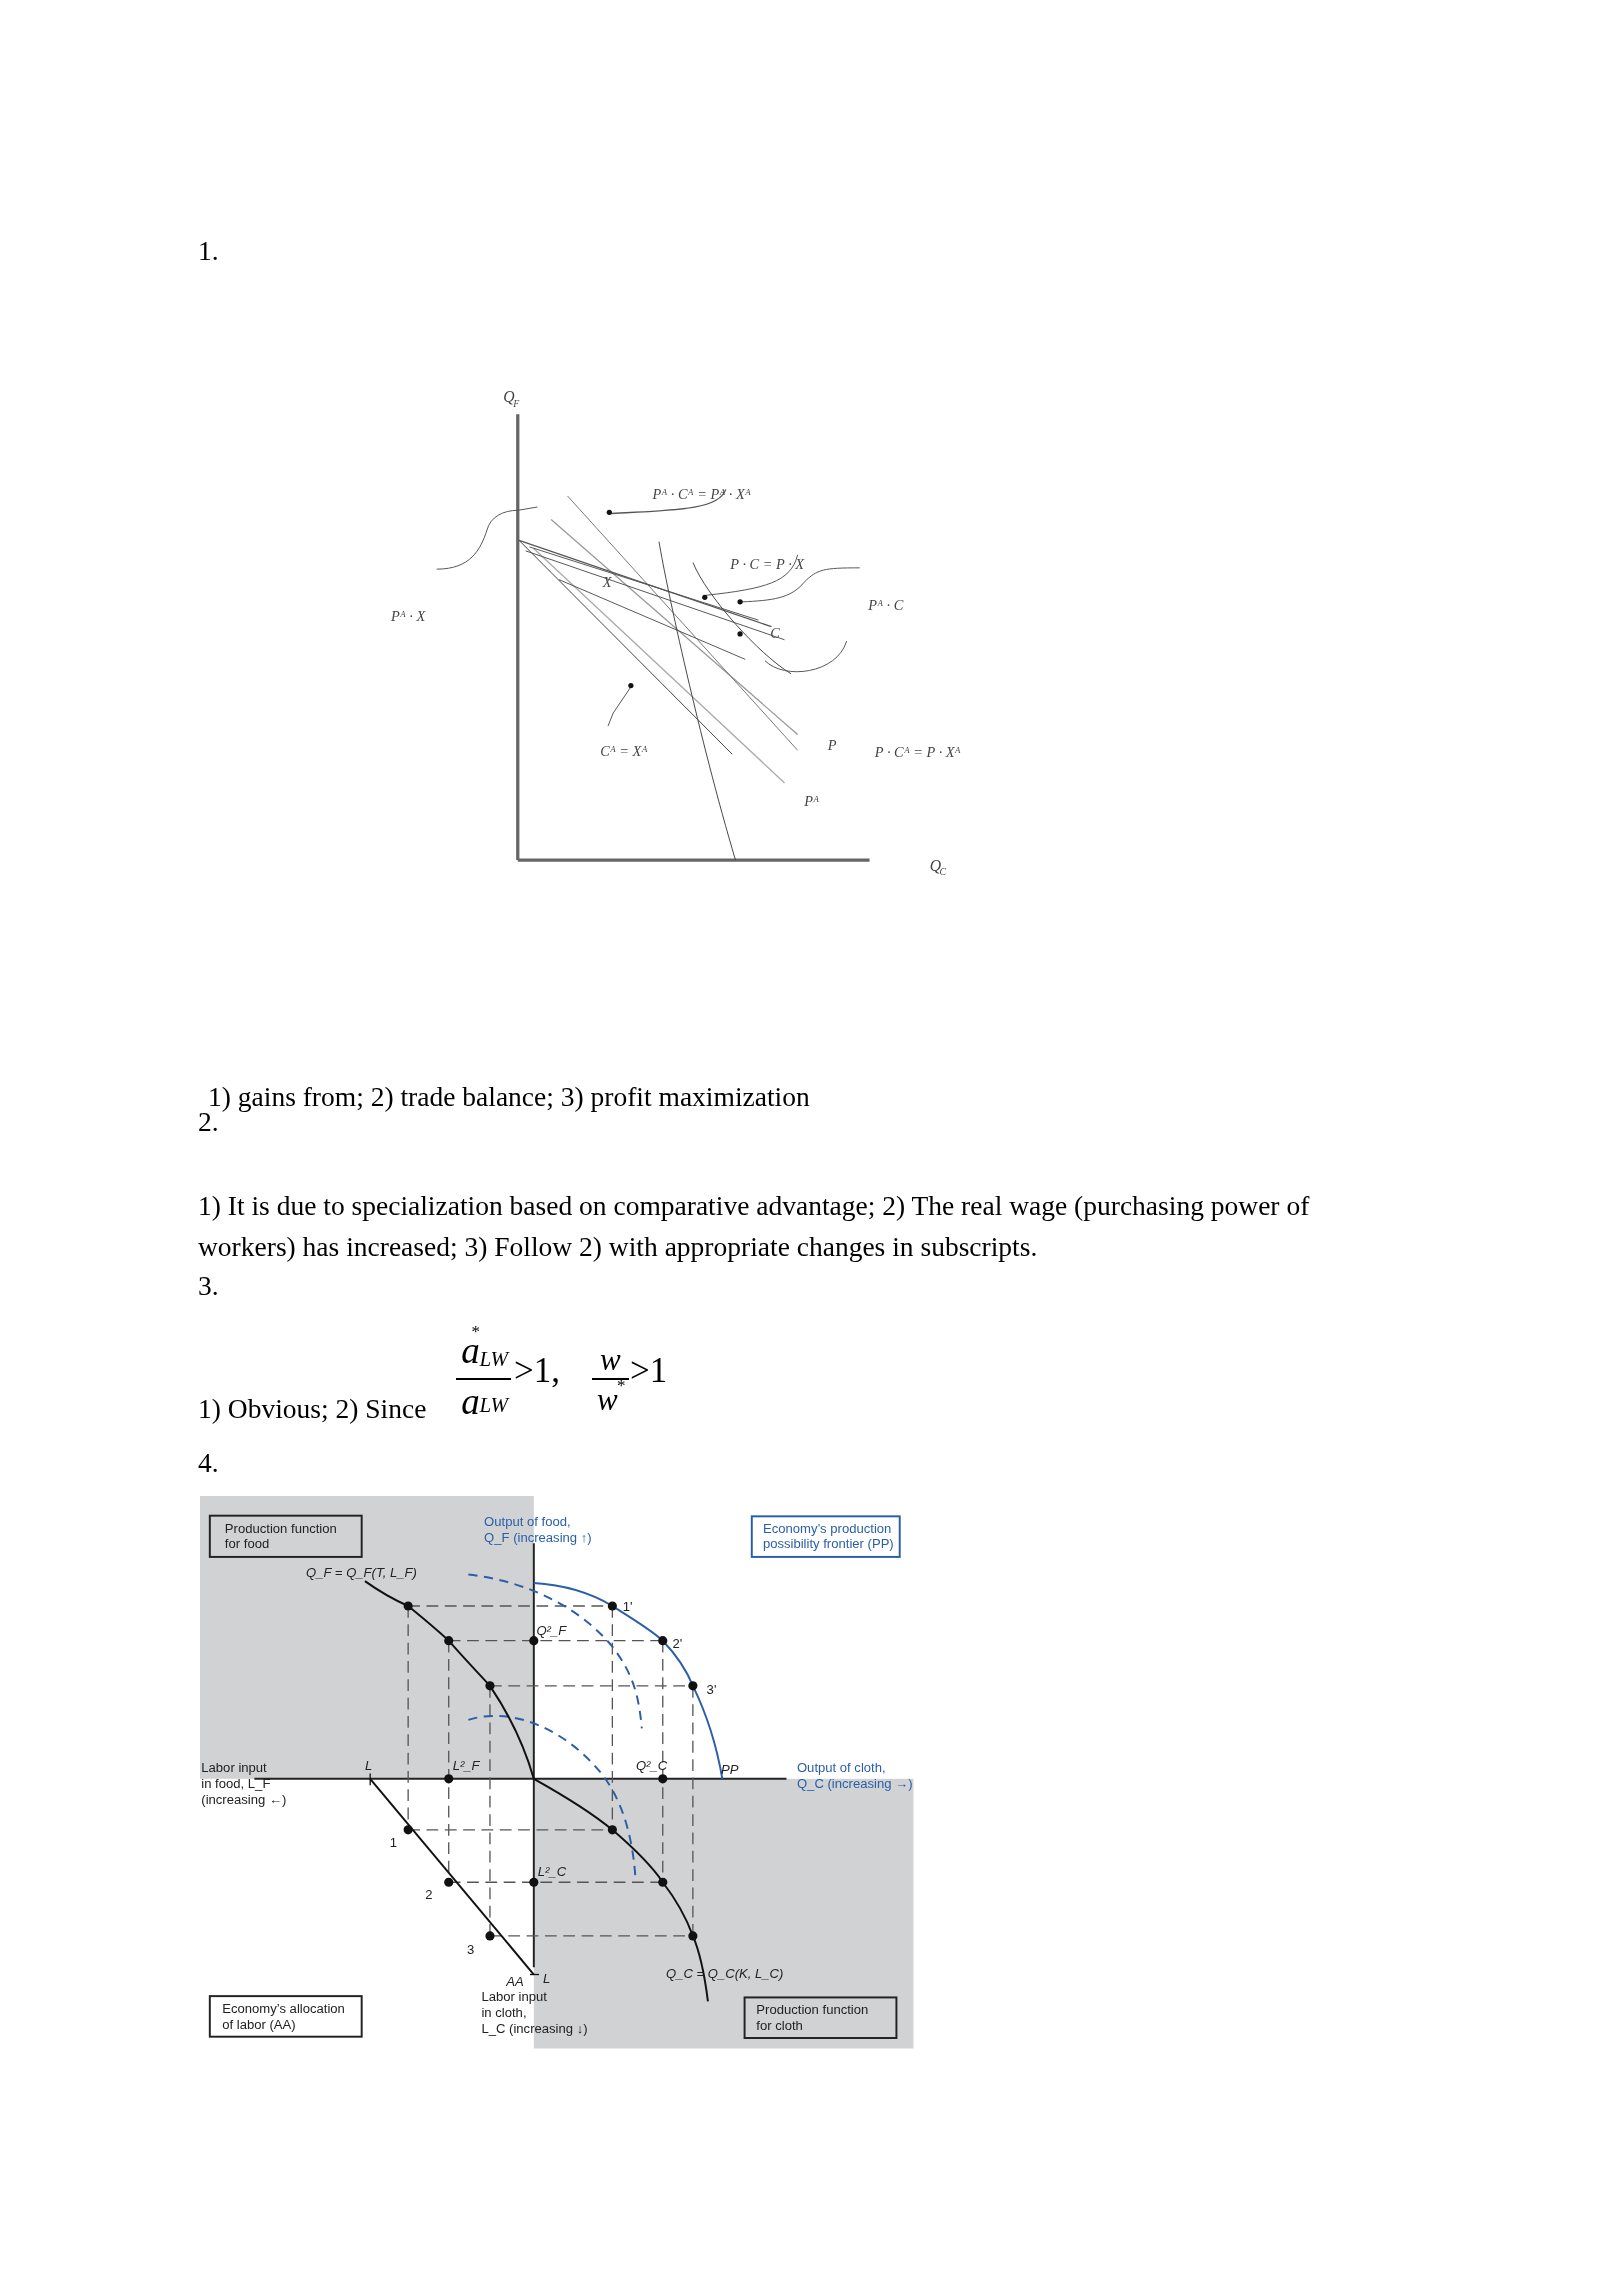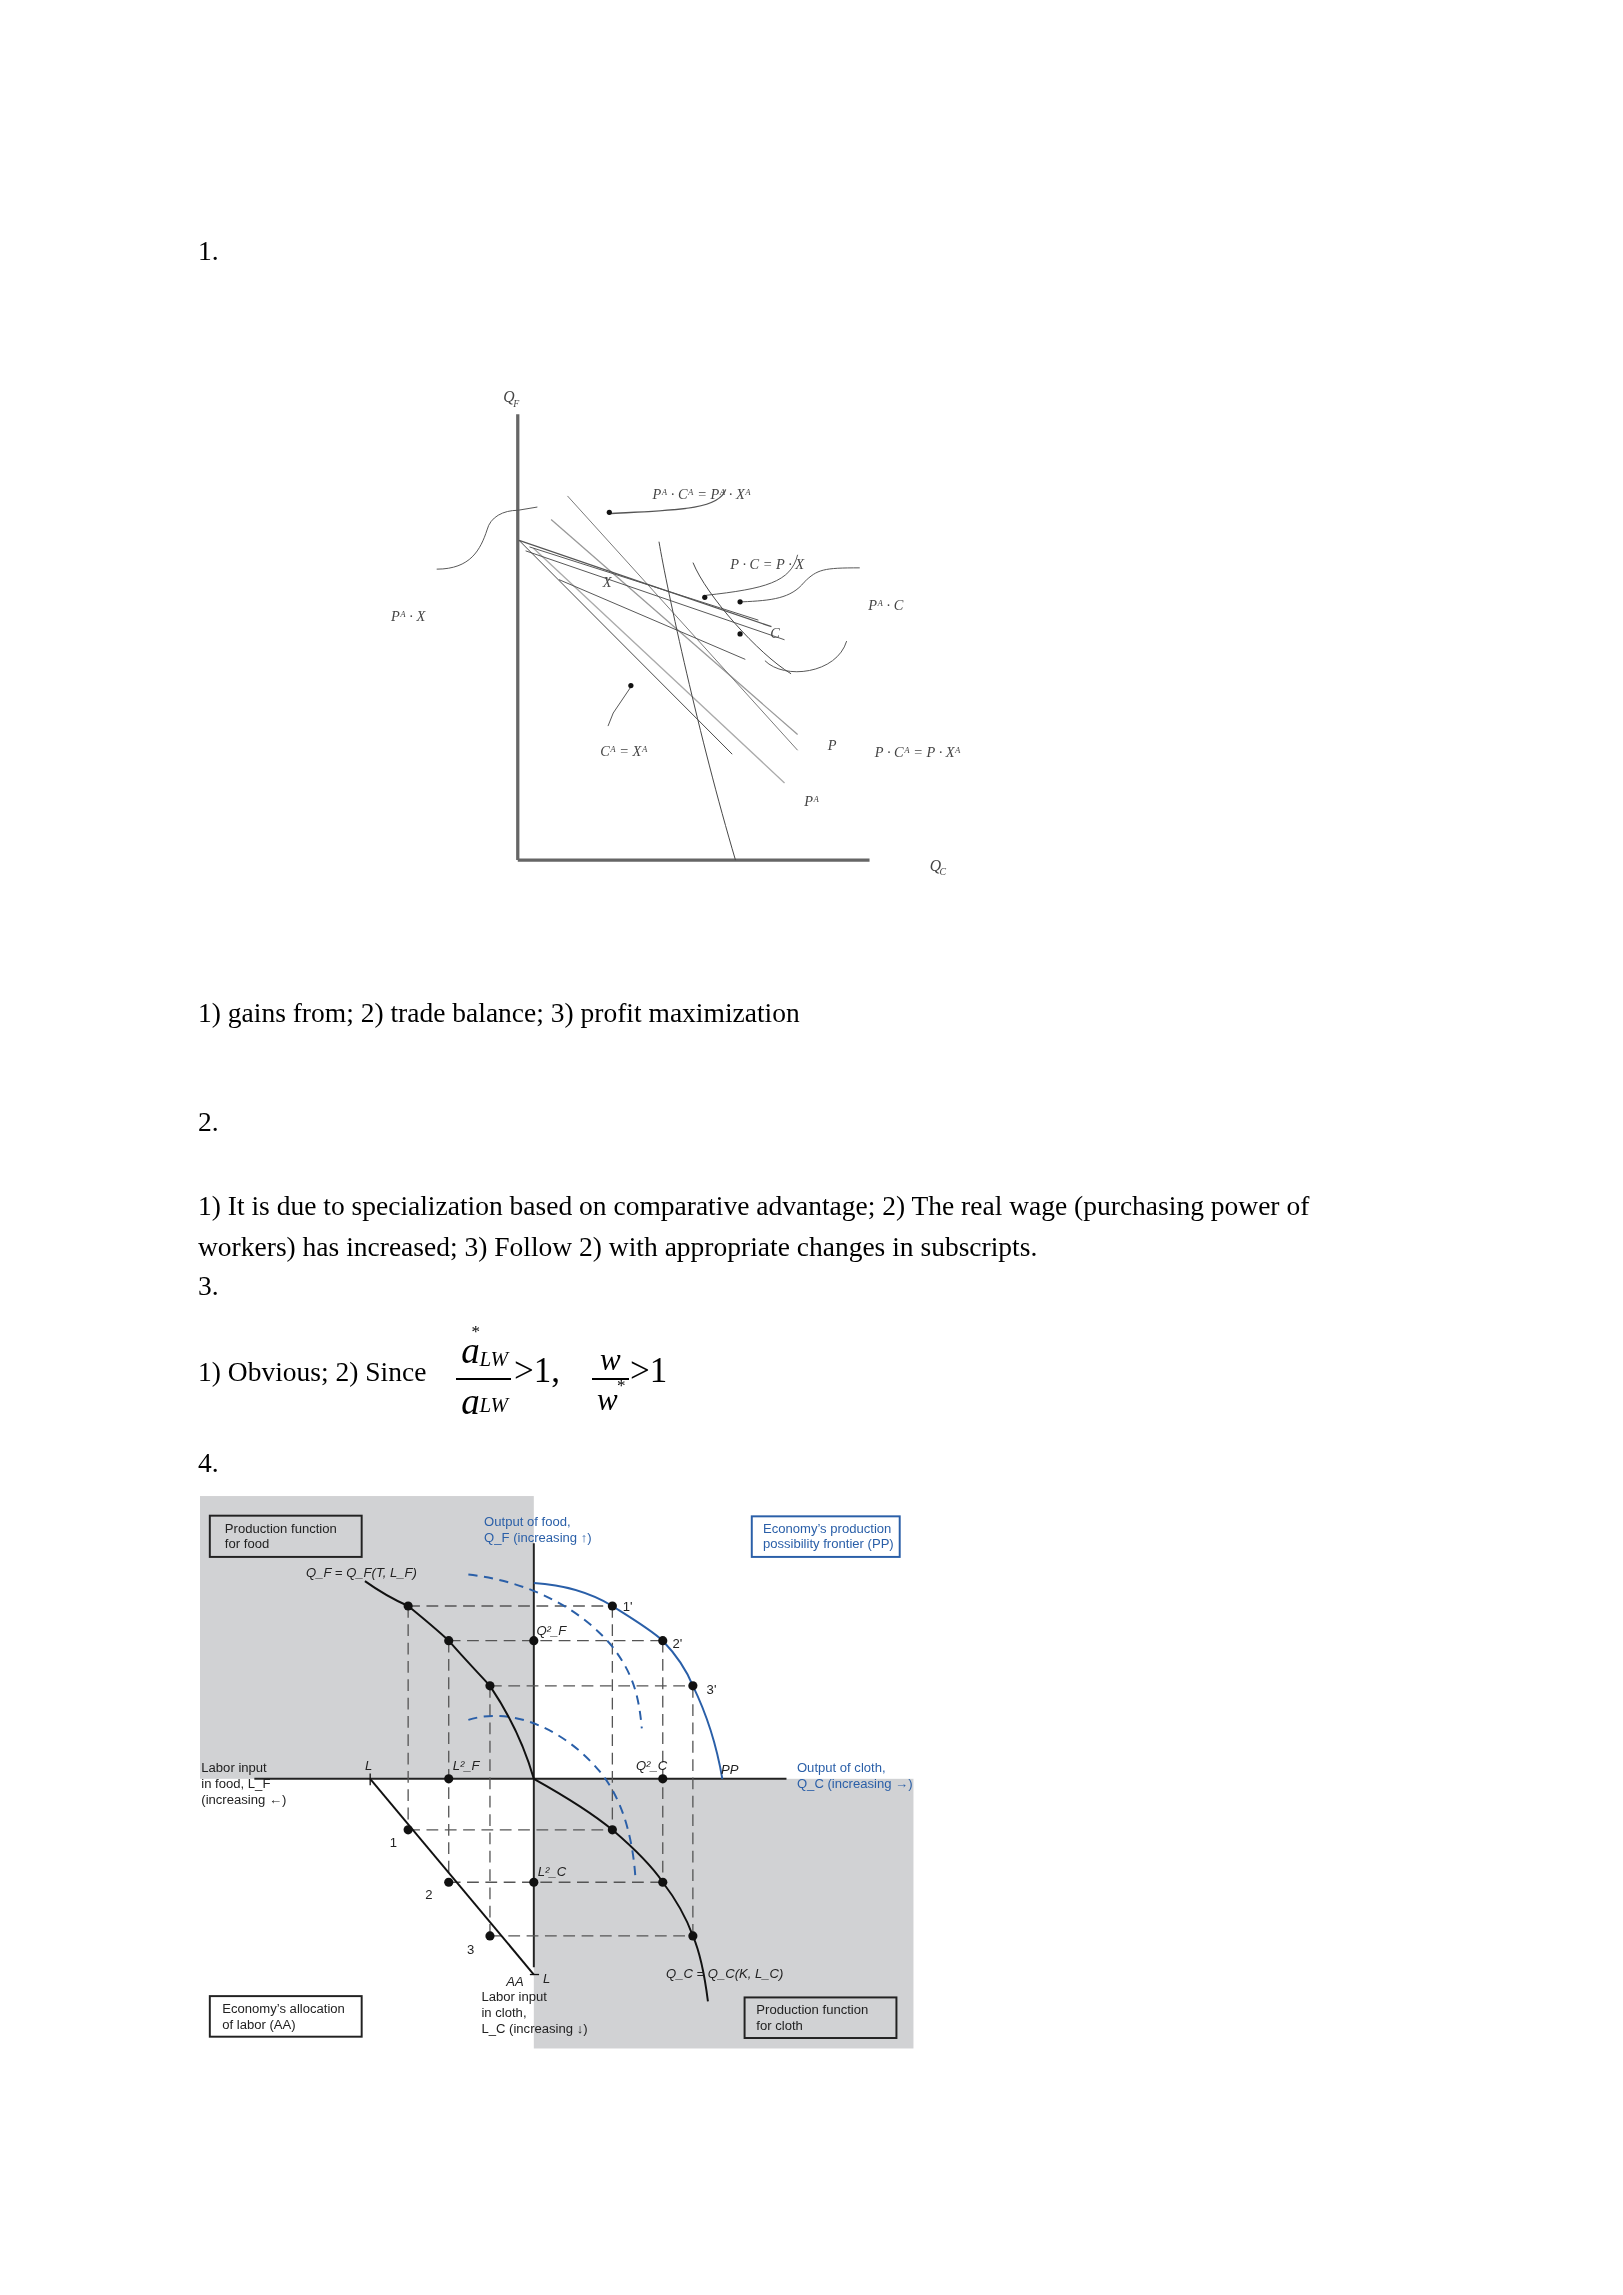--- a/index.html
+++ b/index.html
@@ -54,26 +54,26 @@
   <text x="768" y="362" font-size="22">Pᴬ · C</text>
   <text x="38" y="380" font-size="22">Pᴬ · X</text>
   <text x="362" y="328" font-size="22">X</text>
   <text x="618" y="406" font-size="22">C</text>
   <text x="358" y="586" font-size="22">Cᴬ = Xᴬ</text>
   <text x="706" y="576" font-size="22">P</text>
   <text x="778" y="588" font-size="22">P · Cᴬ = P · Xᴬ</text>
   <text x="670" y="662" font-size="22">Pᴬ</text>
 </svg>
 
-<div class="para" style="top:996px;">1) gains from; 2) trade balance; 3) profit maximization</div>
+<div class="para" style="top:1080px;margin-left:10px;">1) gains from; 2) trade balance; 3) profit maximization</div>
 <div class="para" style="top:1105px;">2.</div>
 <div class="para" style="top:1160px;margin-top:29px;">1) It is due to specialization based on comparative advantage; 2) The real wage (purchasing power of</div>
 <div class="para" style="top:1230px;">workers) has increased; 3) Follow 2) with appropriate changes in subscripts.</div>
 <div class="para" style="top:1269px;">3.</div>
-<div class="para" style="top:1355px;">1) Obvious; 2) Since</div>
+<div class="para" style="top:1392px;">1) Obvious; 2) Since</div>
 
 <div class="math" style="left:452px; top:1322px; width:314px; height:105px;">
   <span class="it" style="position:absolute; left:9.2px; top:6.5px; font-size:37px;">a</span>
   <span style="position:absolute; left:19.6px; top:0px; font-size:17px;">*</span>
   <span class="it" style="position:absolute; left:27.5px; top:25px; font-size:21px;">LW</span>
   <div style="position:absolute; left:3.9px; top:56px; width:55px; height:2px; background:#000;"></div>
   <span class="it" style="position:absolute; left:9.2px; top:58px; font-size:37px;">a</span>
   <span class="it" style="position:absolute; left:27.5px; top:71px; font-size:21px;">LW</span>
   <span style="position:absolute; left:62px; top:29px; font-size:35px;">&gt;1,</span>
   <span class="it" style="position:absolute; left:148px; top:19.6px; font-size:31px;">w</span>

